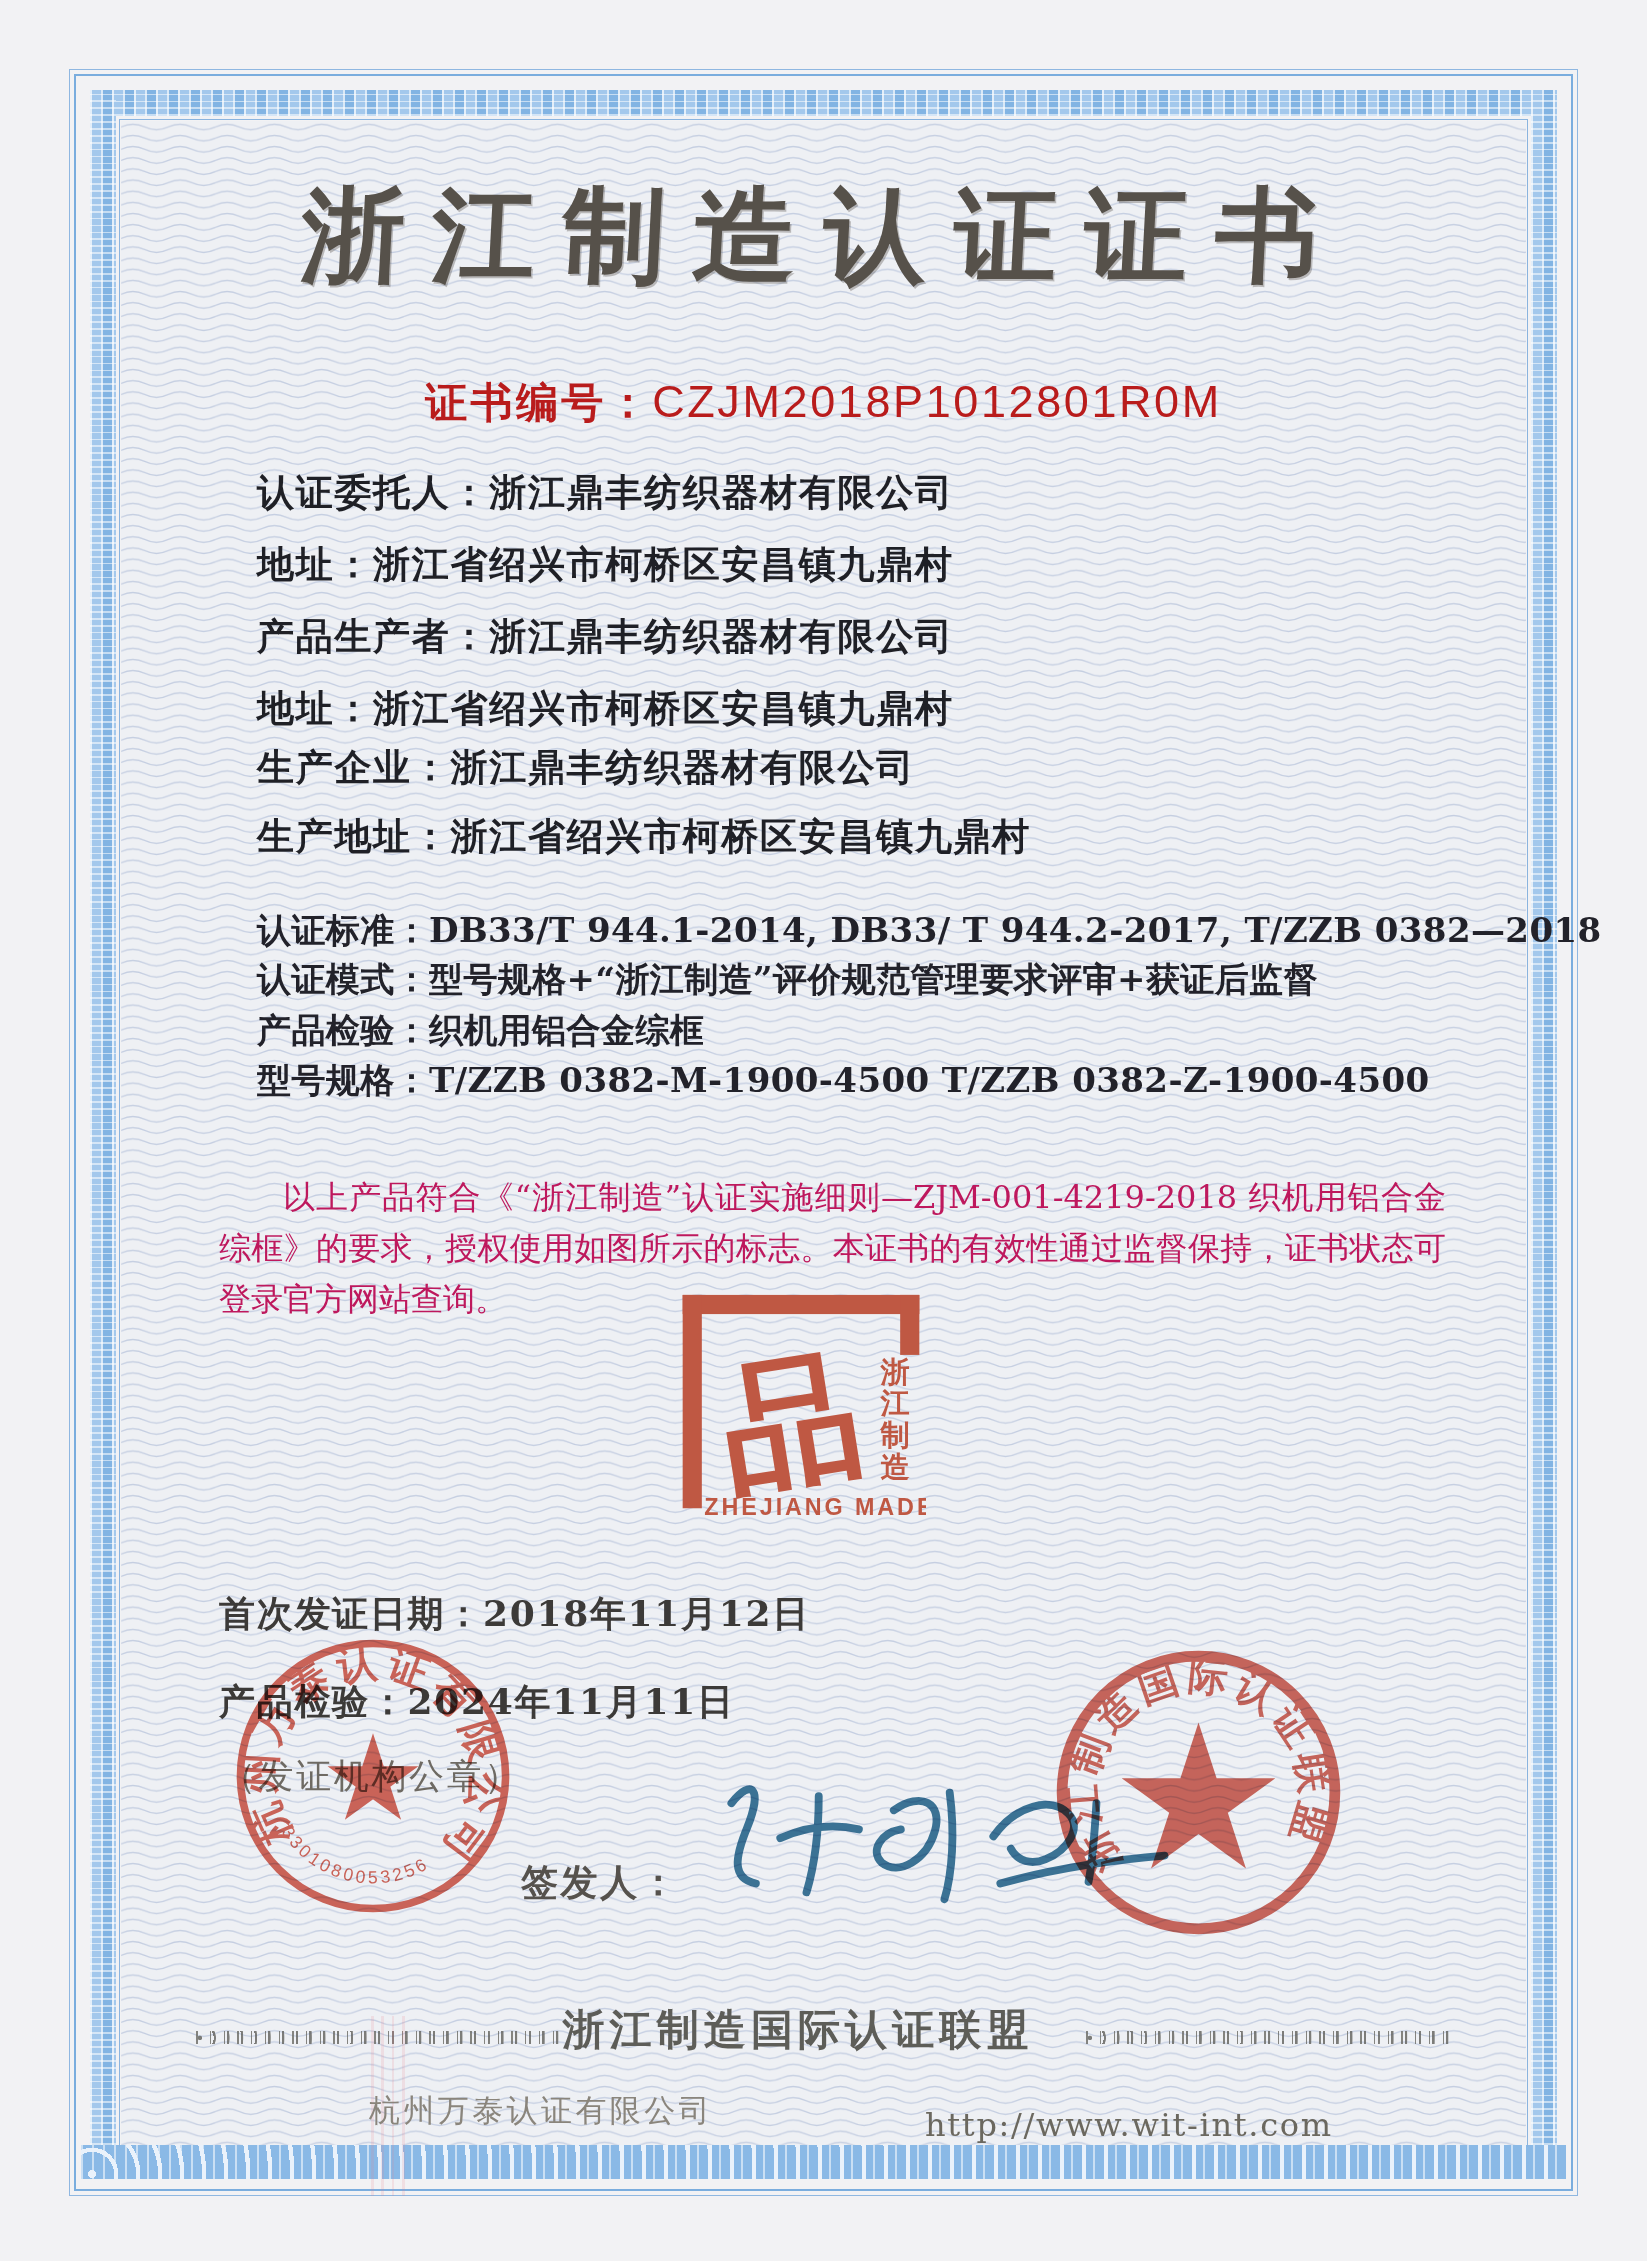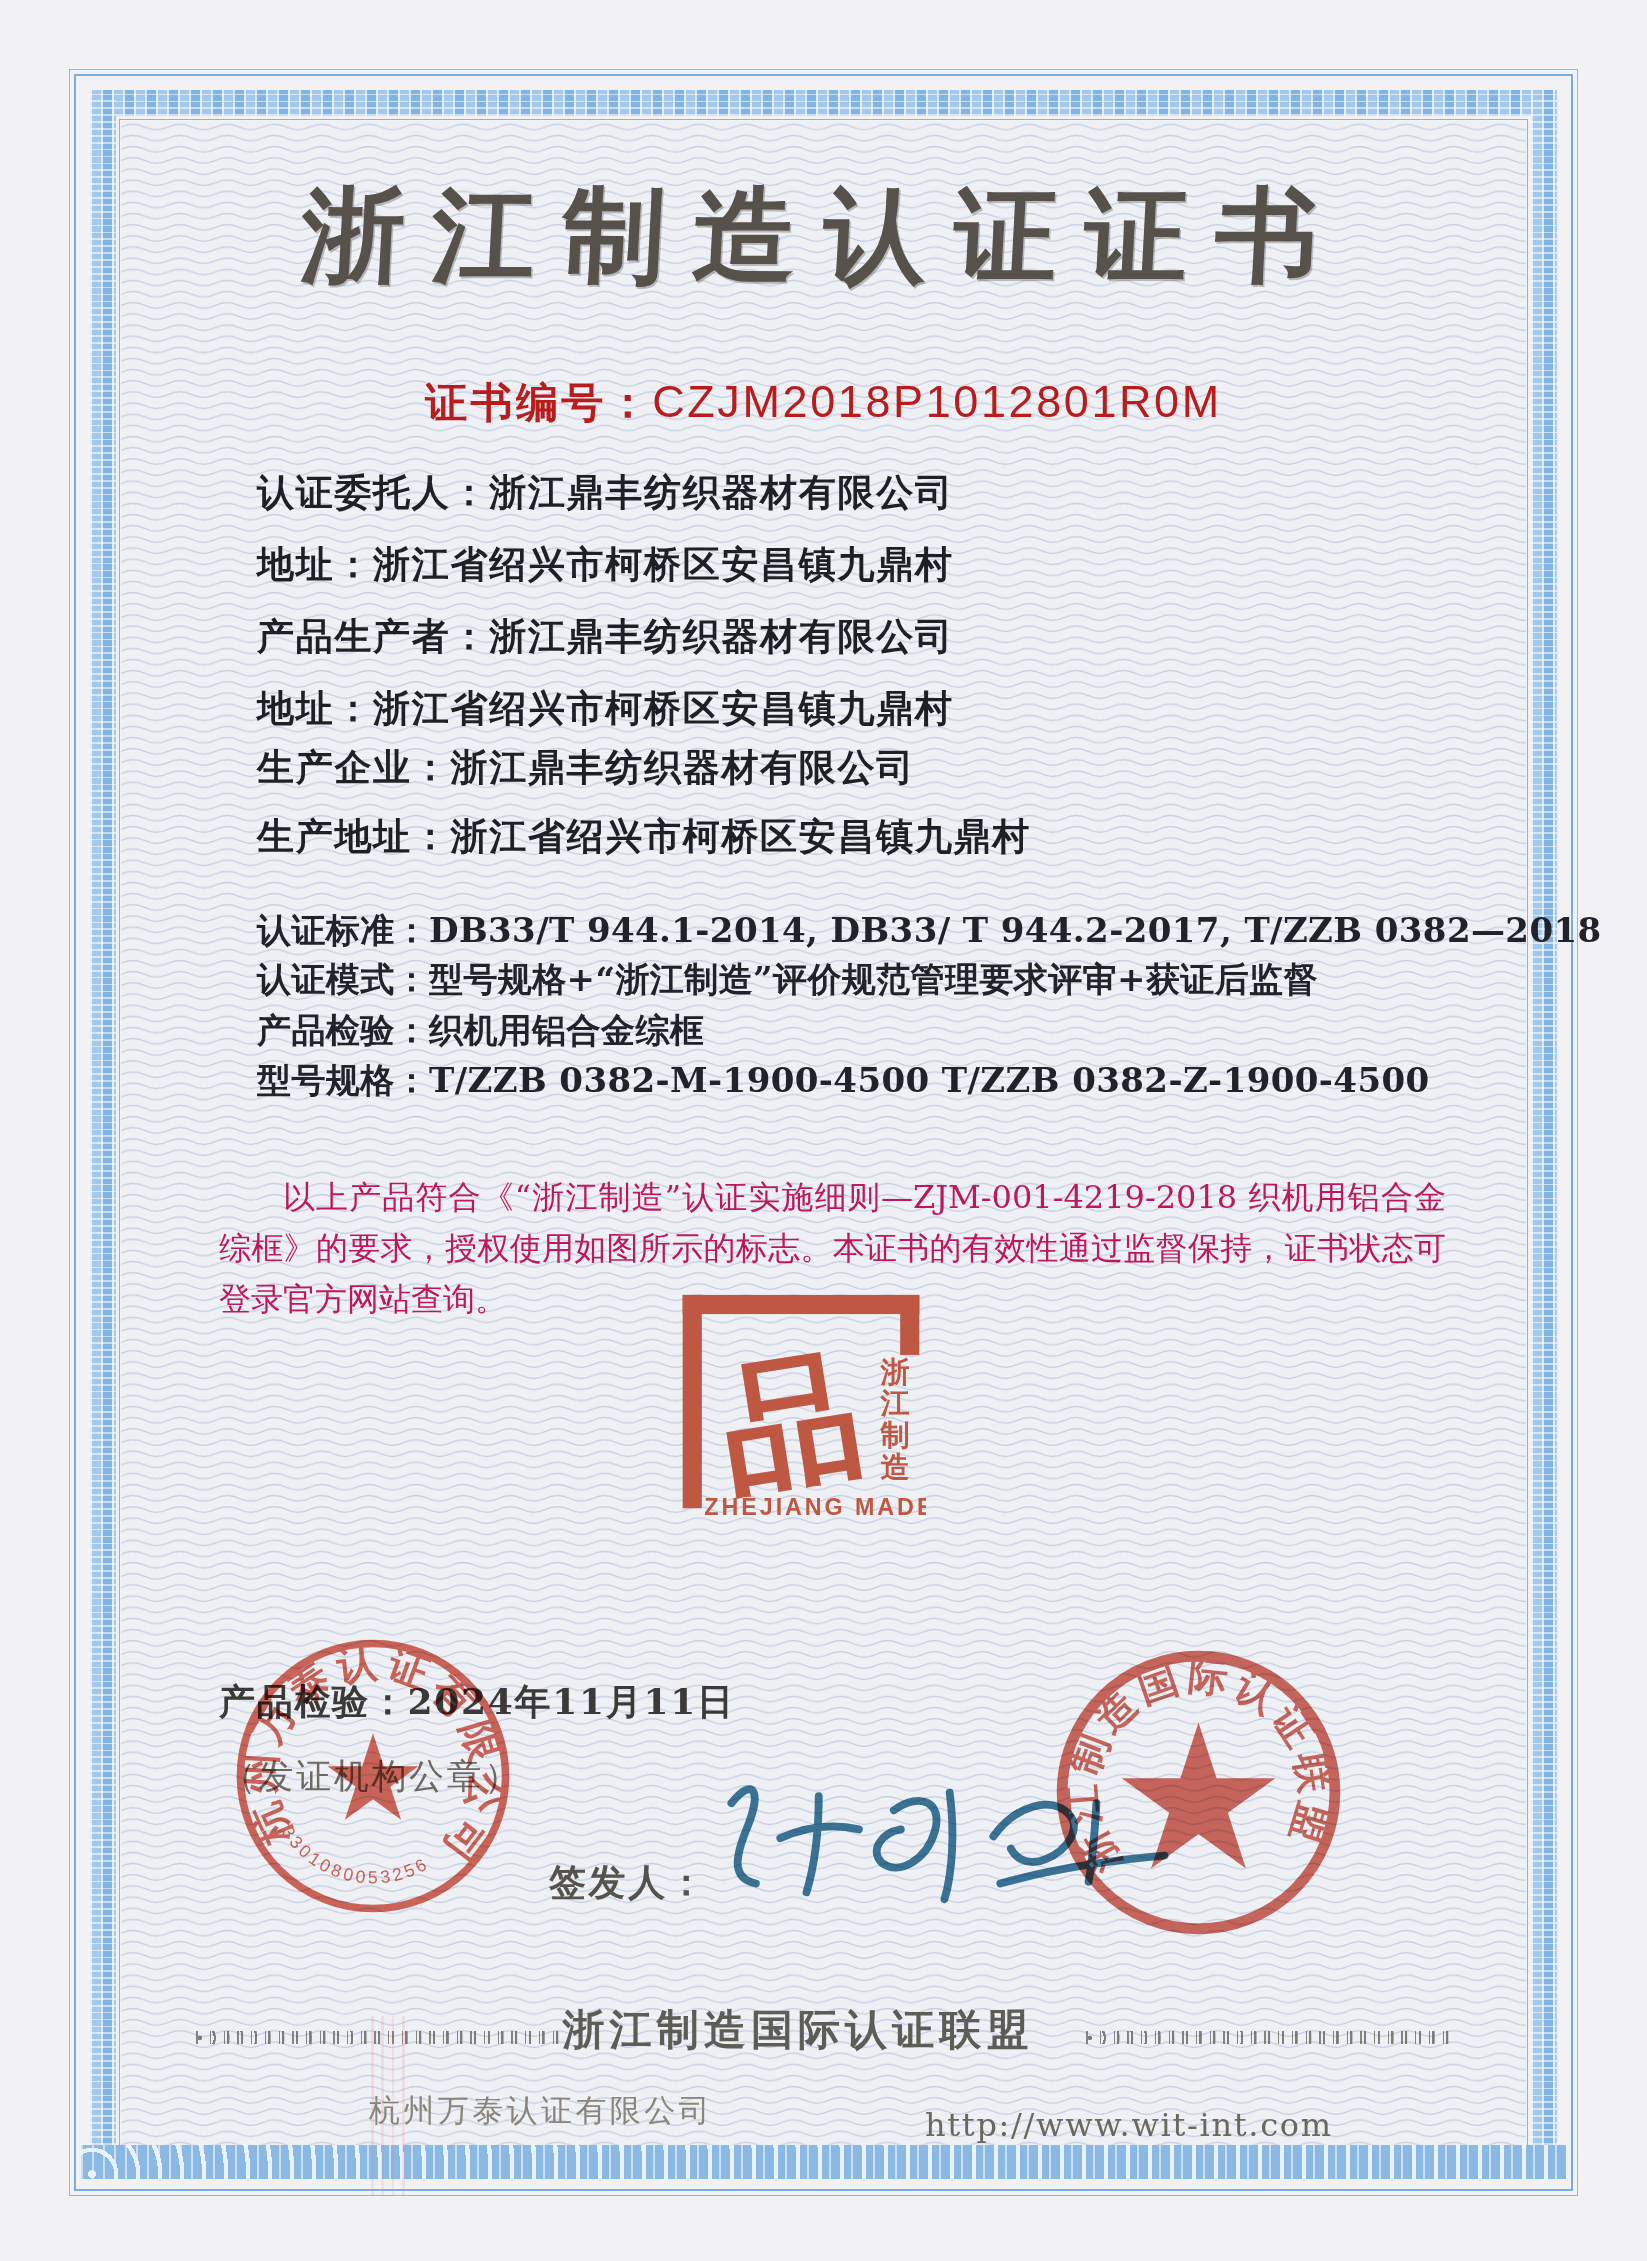--- a/index.html
+++ b/index.html
@@ -50,21 +50,21 @@
 
   
   .logo{position:absolute;left:676px;top:1287px;width:250px;height:240px;}
 
   
   .date-row{position:absolute;left:219px;font-family:"DejaVu Serif","Liberation Serif",serif;
     font-weight:600;font-size:36px;color:#3c3a38;letter-spacing:1.7px;white-space:nowrap;}
   .seal-note{position:absolute;left:221px;top:1753px;font-family:"DejaVu Serif","Liberation Serif",serif;
     font-size:35px;color:#6e6a63;letter-spacing:2.6px;}
   .issuer-label{position:absolute;left:521px;top:1858px;font-family:"DejaVu Serif","Liberation Serif",serif;
-    font-weight:600;font-size:37px;color:#56524d;letter-spacing:2.6px;margin-left:28px;}
+    font-weight:600;font-size:37px;color:#56524d;letter-spacing:2.6px;}
   .signature{position:absolute;left:686px;top:1752px;mix-blend-mode:multiply;}
 
   
   .stamp{position:absolute;mix-blend-mode:multiply;opacity:.9;}
   .stamp-left{left:222px;top:1608px;width:302px;height:336px;}
   .stamp-right{left:1037px;top:1619px;width:323px;height:347px;}
 
   
   .alliance-title{position:absolute;left:0;top:2002px;width:1596px;text-align:center;
     font-weight:bold;font-size:42px;color:#5d5d58;letter-spacing:5.1px;}
@@ -136,20 +136,21 @@
       <g font-size="35" font-weight="bold" fill="#bf5843" text-anchor="middle" font-family="Liberation Sans, sans-serif">
         <text x="263" y="112">浙</text>
         <text x="263" y="150">江</text>
         <text x="263" y="188">制</text>
         <text x="263" y="226">造</text>
       </g>
       <text x="34" y="272" font-size="28" font-weight="bold" fill="#bf5843" letter-spacing="3.5" font-family="Liberation Sans, sans-serif">ZHEJIANG MADE</text>
     </svg>
   </div>
 
+  <div class="date-row" style="top:1590px">首次发证日期：2018年11月12日</div>
   <div class="date-row" style="top:1678px">产品检验：2024年11月11日</div>
   <div class="seal-note">（发证机构公章）</div>
   <div class="issuer-label">签发人：</div>
 
   <svg class="signature" width="489" height="167" viewBox="0 0 560 190">
     <g fill="none" stroke="#2f6e93" stroke-width="9" stroke-linecap="round" opacity="0.92">
       <path d="M52,58 C76,28 88,42 70,86 C56,120 52,144 80,150"></path>
       <path d="M108,98 C140,84 172,82 198,88"></path>
       <path d="M152,50 C152,90 147,130 138,160"></path>
       <path d="M238,66 C270,44 294,58 285,90 C276,122 244,142 224,126 C210,112 224,92 246,88"></path>

